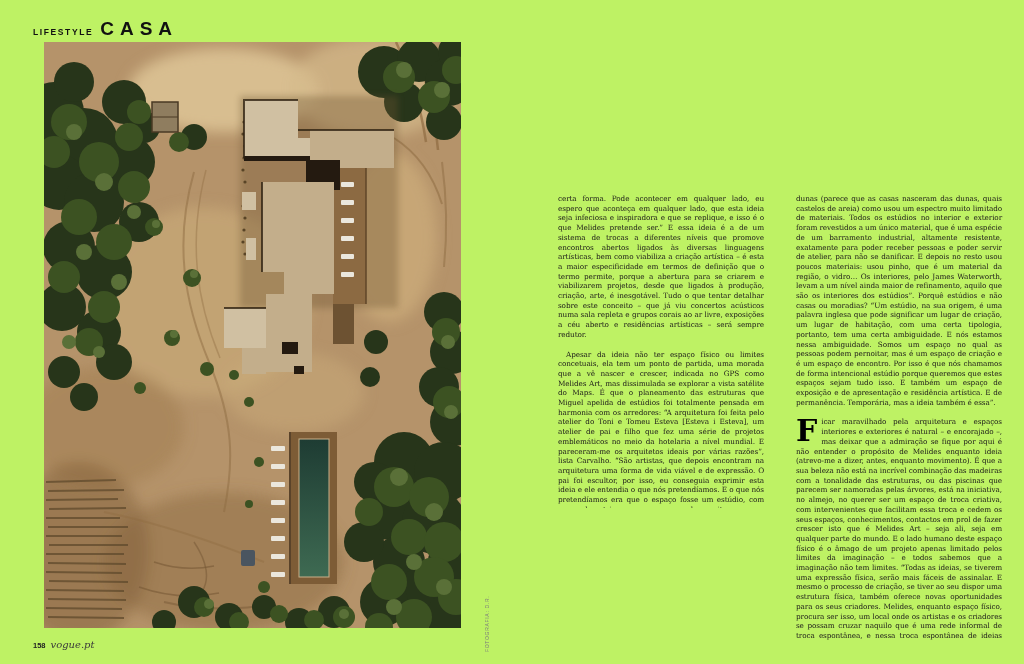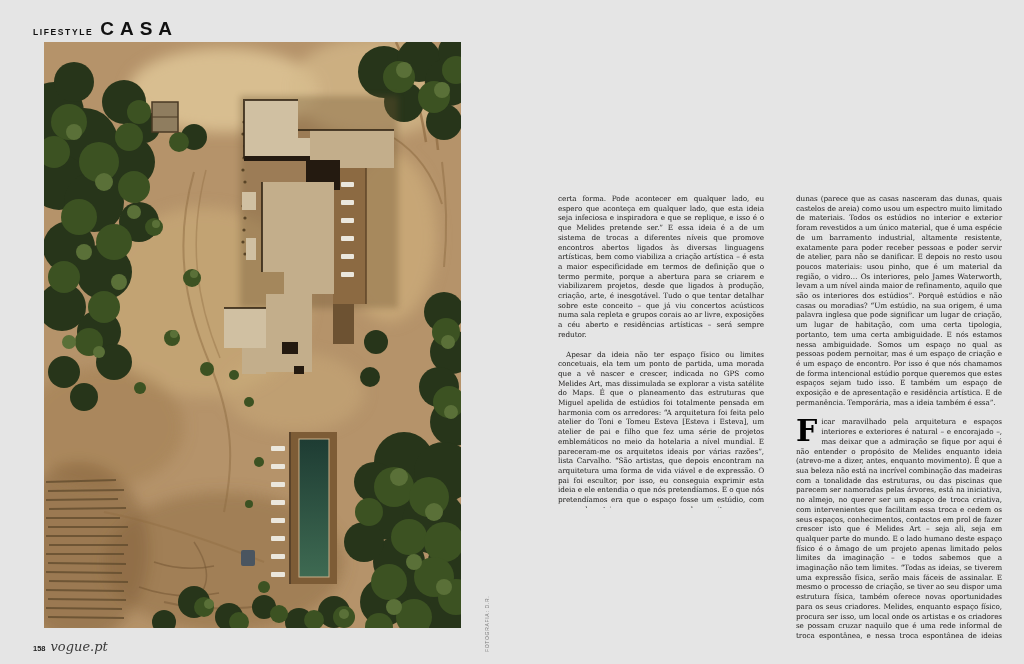--- a/index.html
+++ b/index.html
@@ -1,16 +1,16 @@
 <!DOCTYPE html>
 <html lang="pt"><head>
 <meta charset="utf-8">
 <style>
   html,body{margin:0;padding:0;background:#ffffff;}
-  #page{position:relative;width:1024px;height:664px;background:#e5e5e5;overflow:hidden;
+  #page{position:relative;width:1024px;height:664px;background:#bef264;overflow:hidden;
         font-family:"DejaVu Serif", serif;color:#1c1b19;}
   
   #header{position:absolute;left:33px;top:18px;display:flex;align-items:baseline;gap:7px;
           font-family:"Liberation Sans", sans-serif;}
   #section-label{font-size:8.5px;font-weight:bold;letter-spacing:1.6px;color:#111;}
   #category-label{font-size:19px;font-weight:bold;letter-spacing:6px;color:#111;}
   
   #photo-frame{position:absolute;left:44px;top:42px;width:417px;height:586px;overflow:hidden;background:#b5936a;}
   #photo-frame svg{display:block;}
   
@@ -22,21 +22,21 @@
        text-align:justify;letter-spacing:-0.12px;overflow:hidden;hyphens:auto;-webkit-hyphens:auto;}
   #col-1{left:548px;height:324px;}
   #col-2{left:786px;height:457px;}
   .col p{margin:10px;}
   .col p.indented{text-indent:8px;}
   #dropcap{float:left;font-size:30px;line-height:26px;font-weight:bold;padding:1px 4px 0 0;
            font-family:"DejaVu Serif", serif;color:#000;}
   
   #footer{position:absolute;left:33px;top:639px;display:flex;align-items:baseline;gap:5px;text-align:right;}
   #page-number{font-family:"Liberation Sans", sans-serif;font-size:7.5px;font-weight:bold;color:#222;}
-  #magazine-name{font-family:"DejaVu Serif", serif;font-style:italic;font-size:13px;color:#3a3a3a;}
+  #magazine-name{font-family:"DejaVu Serif", serif;font-style:italic;font-size:10px;color:#3a3a3a;}
 </style>
 </head>
 <body>
 
 <div id="page">
 
   <div id="header">
     <span id="section-label">LIFESTYLE</span>
     <span id="category-label">CASA</span>
   </div>

